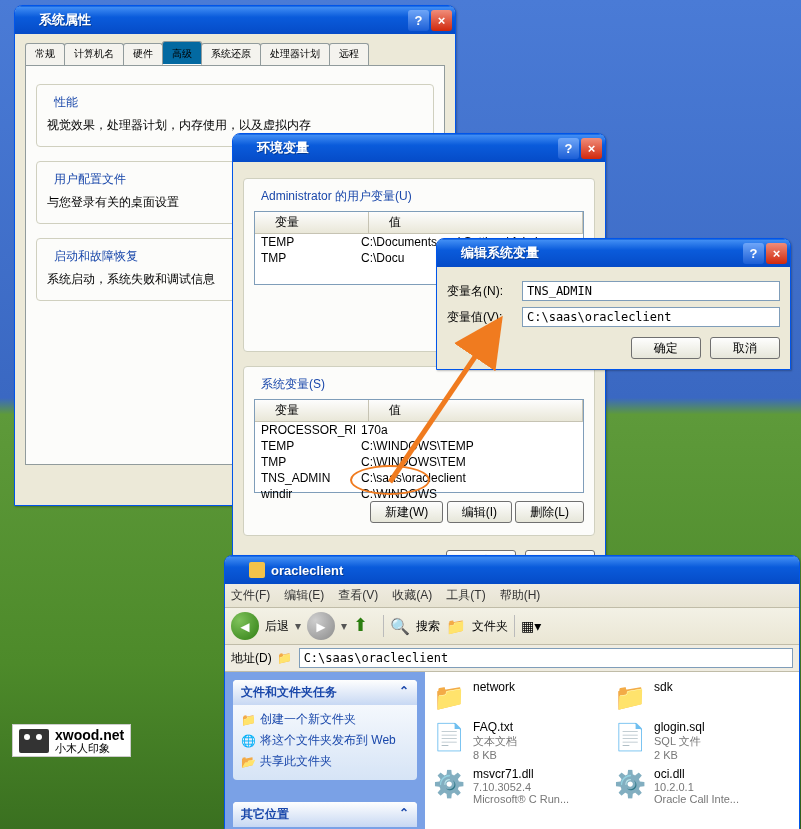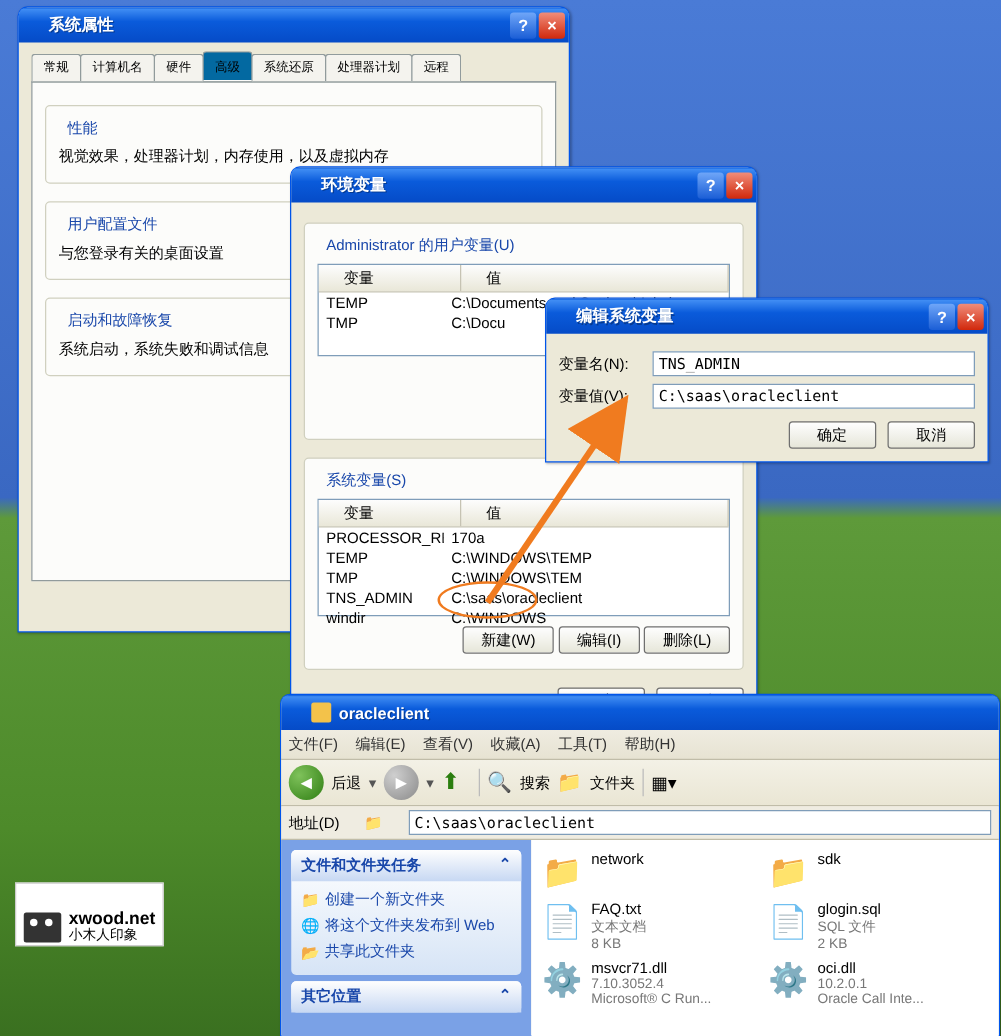--- a/index.html
+++ b/index.html
@@ -80,25 +80,25 @@
   .dlg-buttons { text-align:right; margin-top:10px;}
   .dlg-buttons .xp-btn { min-width:70px; margin-left:6px;}
 
   
   .exp-toolbar { background:linear-gradient(#efece1,#e7e3d2); border-bottom:1px solid #c0bca8; padding:3px 6px; display:flex; gap:14px; font-size:12px; color:#333;text-align:right;}
   .exp-navbar { background:linear-gradient(#f3f1e6,#eae6d4); border-bottom:1px solid #c0bca8; padding:4px 6px; display:flex; align-items:center; gap:6px;}
   .nav-btn { width:28px;height:28px;border-radius:50%;display:flex;align-items:center;justify-content:center;font-size:15px;color:#fff;}
   .nav-back{ background:radial-gradient(circle at 30% 30%, #7fc25b,#2f7e13);}
   .nav-fwd { background:radial-gradient(circle at 30% 30%, #cfcfcf,#8a8a8a);}
   .nav-up { width:24px;height:24px;color:#2b7e0f;font-size:18px;}
-  .exp-addr { background:#efece1; border-bottom:1px solid #c0bca8; padding:3px 6px; display:flex;align-items:center;gap:20px;font-size:12px;}
+  .exp-addr { background:#efece1; border-bottom:1px solid #c0bca8; padding:3px 6px; display:flex;align-items:center;gap:6px;font-size:12px;}
   .exp-addr input{ flex:1;border:1px solid #7f9db9;height:20px;font-family:SimSun,monospace; font-size:12px; padding:1px 4px;}
   .exp-body { display:flex; height:220px;}
   .exp-side { width:200px; background:#7aa1e6; padding:8px; overflow:hidden;}
-  .task-box { background:linear-gradient(#fff,#d6e4f6); border-radius:4px; margin-bottom:5px;}
+  .task-box { background:linear-gradient(#fff,#d6e4f6); border-radius:4px; margin-bottom:22px;}
   .task-head { background:linear-gradient(#fefefe,#c7d8f3); color:#1947aa; font-weight:bold; padding:4px 8px; display:flex; justify-content:space-between;border-radius:4px 4px 0 0;}
   .task-body { padding:4px 8px 8px;}
   .task-link { color:#1947aa; font-size:12px; display:flex; align-items:center; gap:4px; padding:2px 0;}
 
   .exp-files { flex:1; background:#fff; padding:8px; display:flex; flex-wrap:wrap; align-content:flex-start; gap:6px;}
   .file-item { width:175px;display:flex;align-items:flex-start;gap:6px;font-size:12px;}
   .file-icon { width:34px;height:34px;display:flex;align-items:center;justify-content:center;font-size:26px;}
   .folder-icon { color:#f2c04b; }
   .txt-icon { color:#6b7c94; }
   .dll-icon { color:#c89827; }
@@ -107,21 +107,21 @@
 
   
   .big-arrow {
     position:absolute; pointer-events:none; z-index:50;
   }
 
   
   .orange-circle { position:absolute; border:2px solid #f07b1f; border-radius:50%; width:80px;height:30px; pointer-events:none; z-index:40;}
 
   
-  .wm { position:absolute; left:12px; bottom:72px; background:#fff; padding:21px 6px 2px; display:flex; align-items:flex-end; gap:6px; border:1px solid #ccc;font-family:Arial;}
+  .wm { position:absolute; left:12px; bottom:72px; background:#fff; padding:4px 6px 2px; display:flex; align-items:flex-start; gap:6px; border:1px solid #ccc;font-family:Arial;}
   .wm .robot{width:30px;height:24px;background:#333;position:relative;border-radius:2px;}
   .wm .robot::before{content:"";position:absolute;top:5px;left:5px;width:6px;height:6px;background:#fff;border-radius:50%;box-shadow:12px 0 #fff;}
   .wm .txt{font-size:11px;line-height:12px;}
   .wm b{font-size:14px;}
 </style>
 </head>
 <body>
 
 <div class="xp-window" style="left:14px; top:5px; width:442px;">
   <div class="xp-titlebar">

